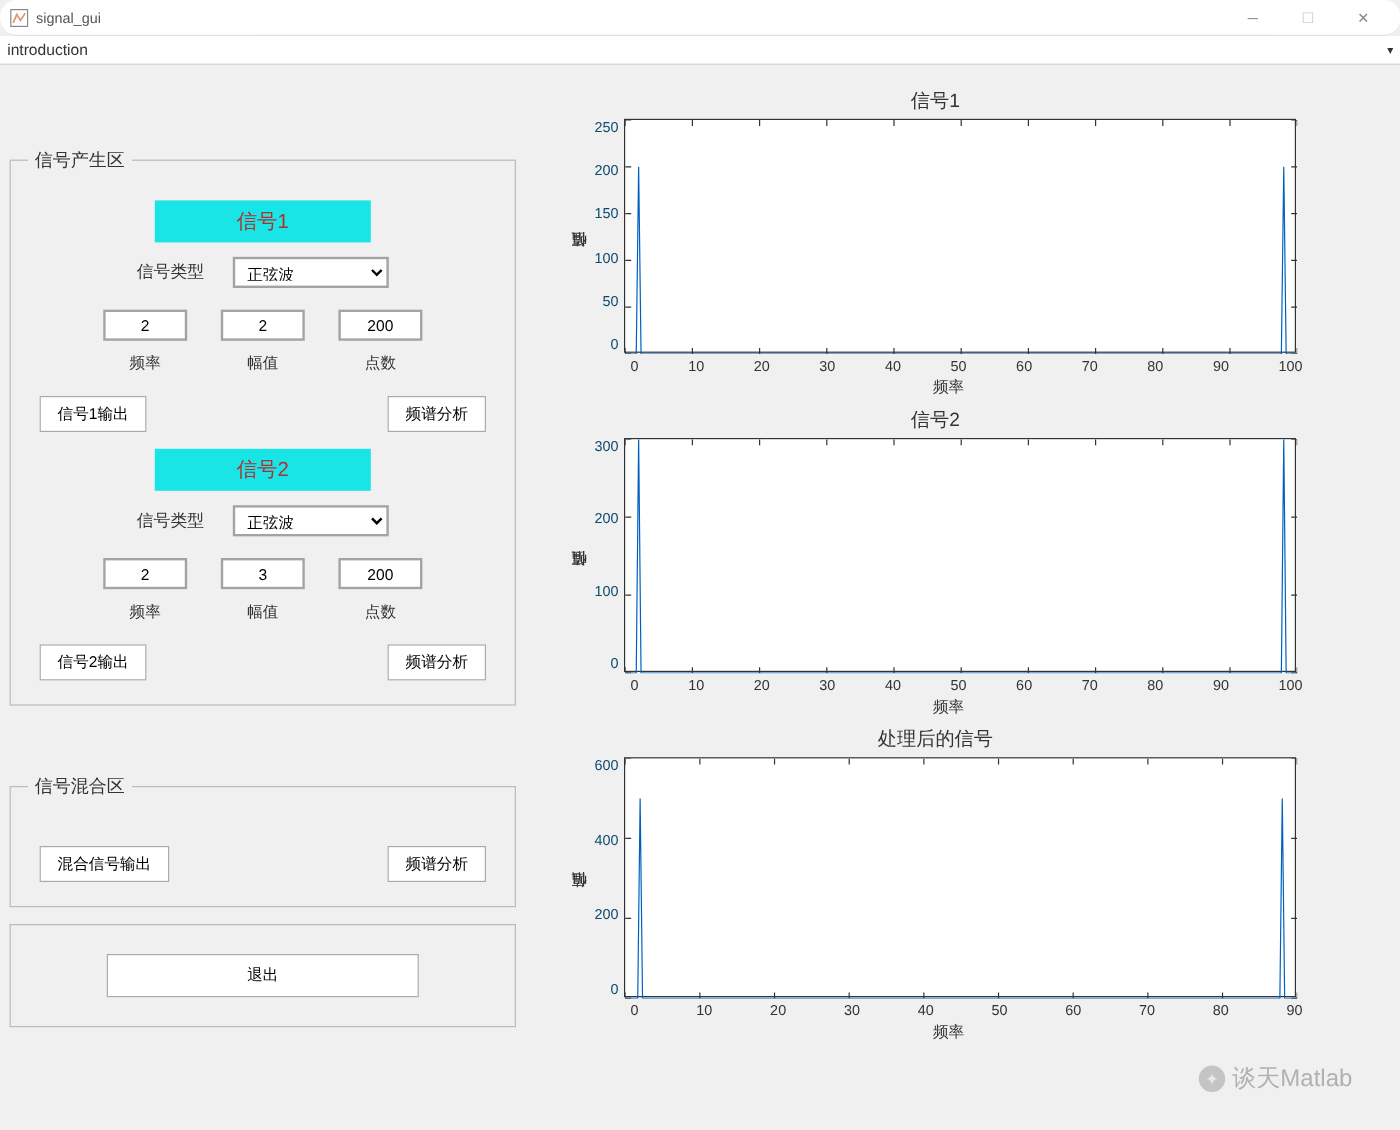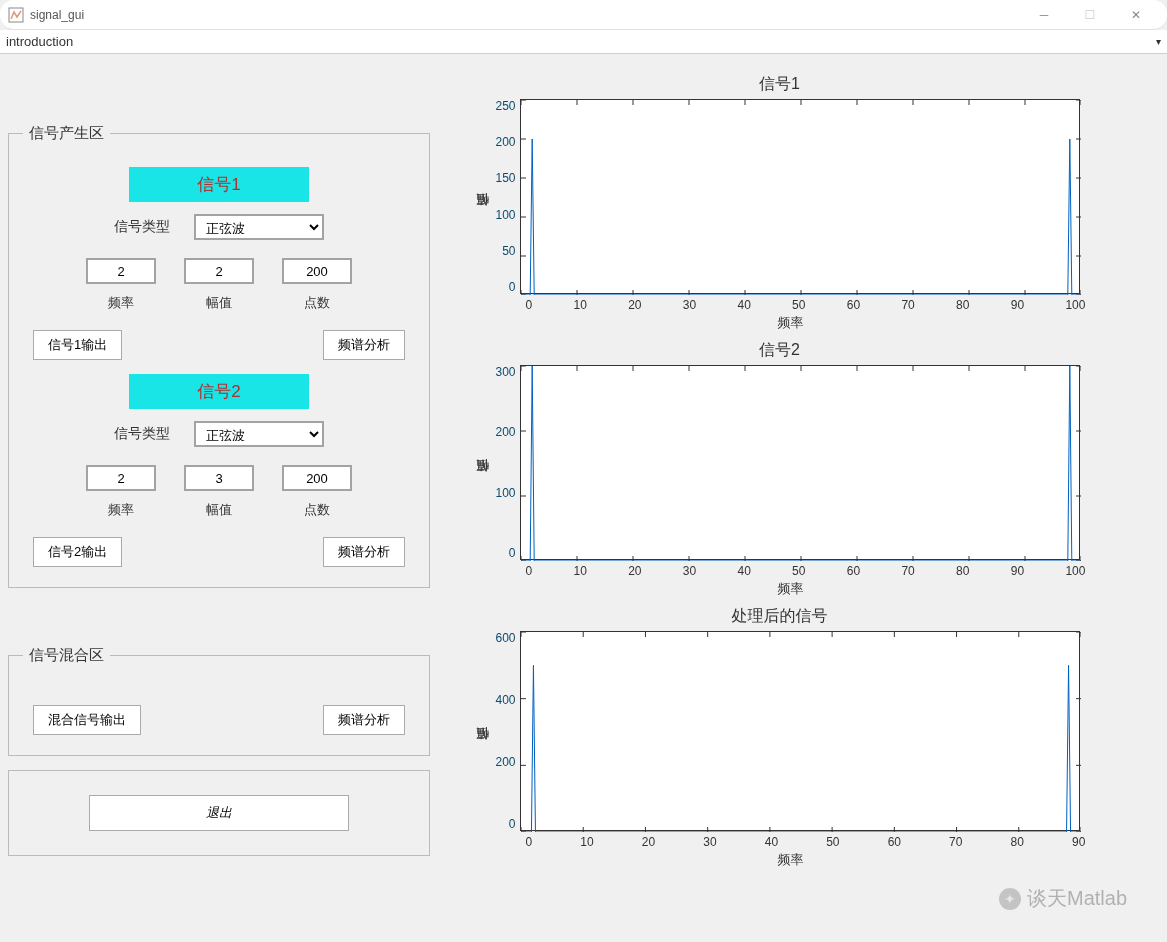--- a/index.html
+++ b/index.html
@@ -84,21 +84,21 @@
 input.txtfield { width: 70px; text-align: center; }
 .param-label { font-size: 13px; color: #333; margin-top: 4px; }
 .btn {
   border: 1px solid #aaa;
   background: #fff;
   font-size: 13px;
   padding: 5px 14px;
   cursor: pointer;
 }
 .btn-row { display: flex; justify-content: space-between; padding: 0 10px; margin-top: 18px; }
-.btn-wide { width: 260px; margin: 0 auto; display: block; text-align:center; padding: 8px 0; font-style: italic;}
+.btn-wide { width: 260px; margin: 0 auto; display: block; text-align:center; padding: 8px 0;}
 .panel-sm { padding: 18px 14px 22px 14px; }
 .exit-panel { border: 1px solid #bbb; padding: 24px 14px; text-align: center; }
 
 .chart-block { display: flex; flex-direction: column; align-items: center; margin-bottom: 8px;}
 .chart-title { font-size: 16px; color: #333; margin-bottom: 4px; text-align: center;}
 .chart-body { display: flex; align-items: center; }
 .ylabel-rot {
   writing-mode: vertical-rl;
   transform: rotate(180deg);
   font-size: 13px;

